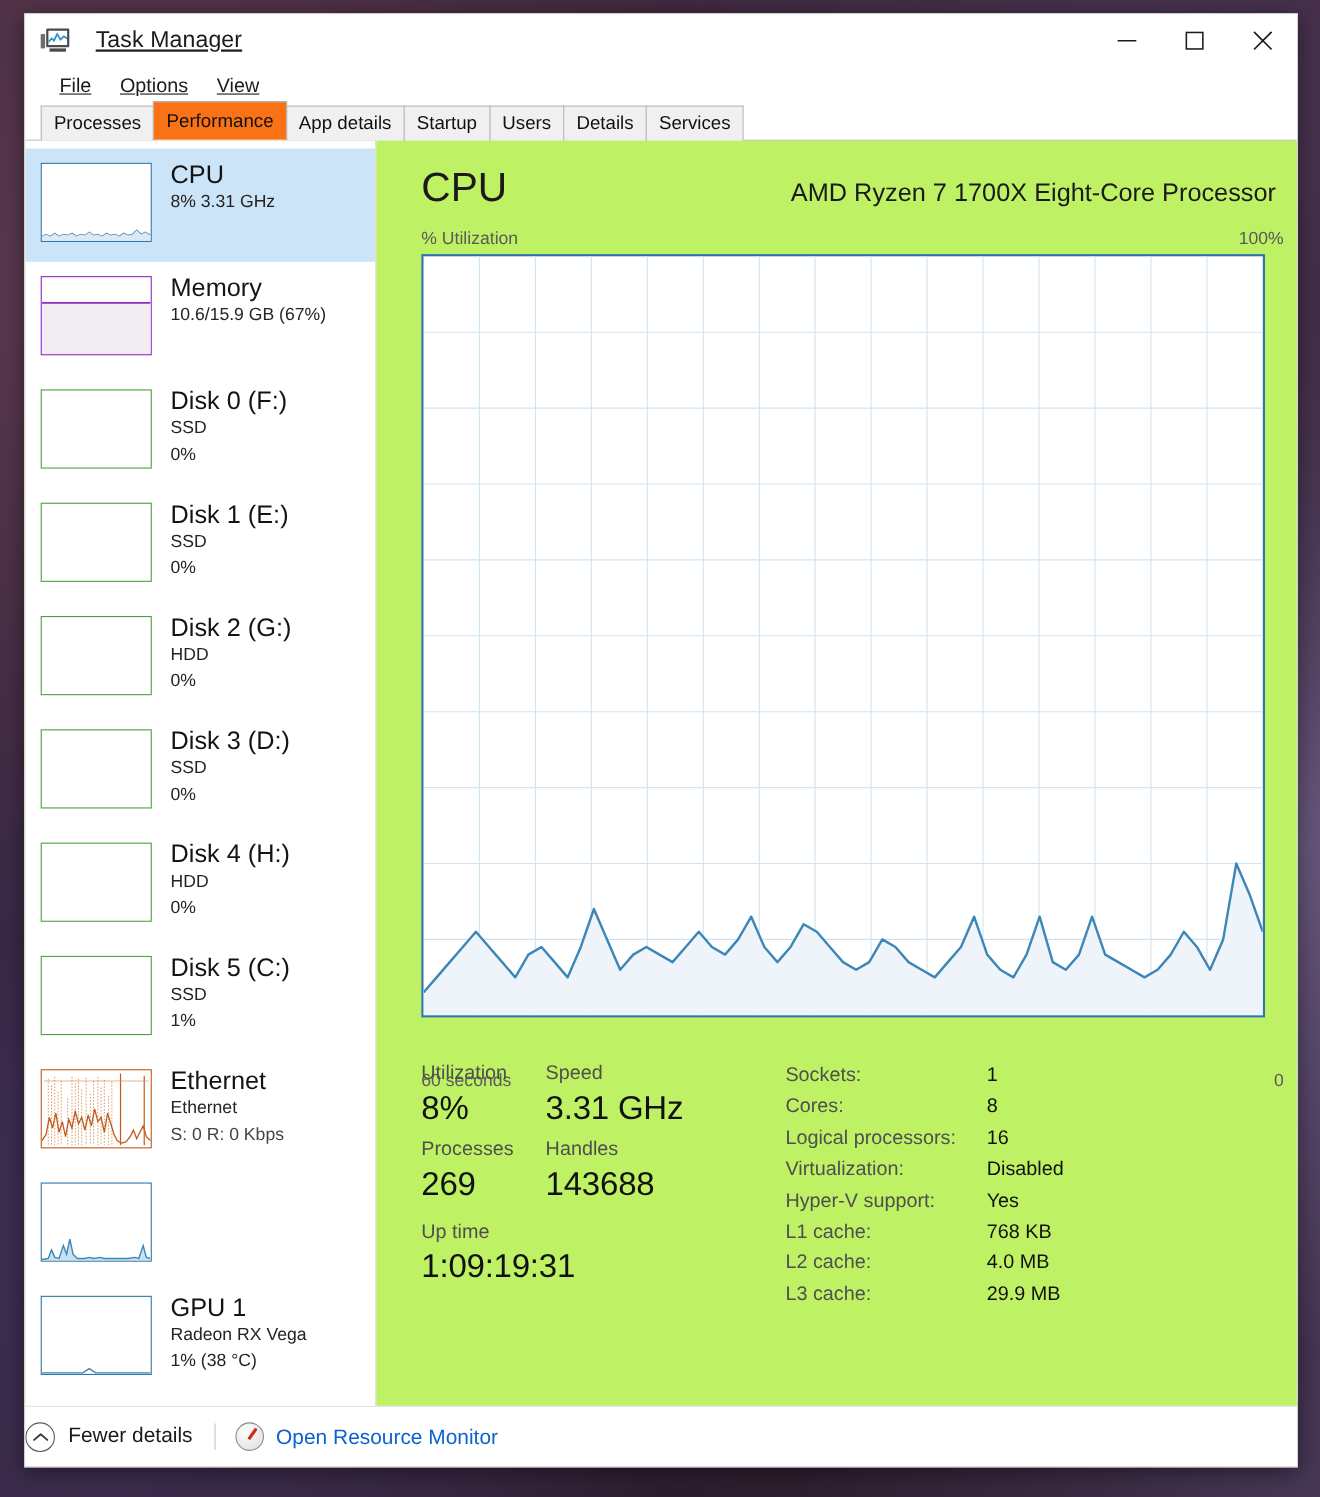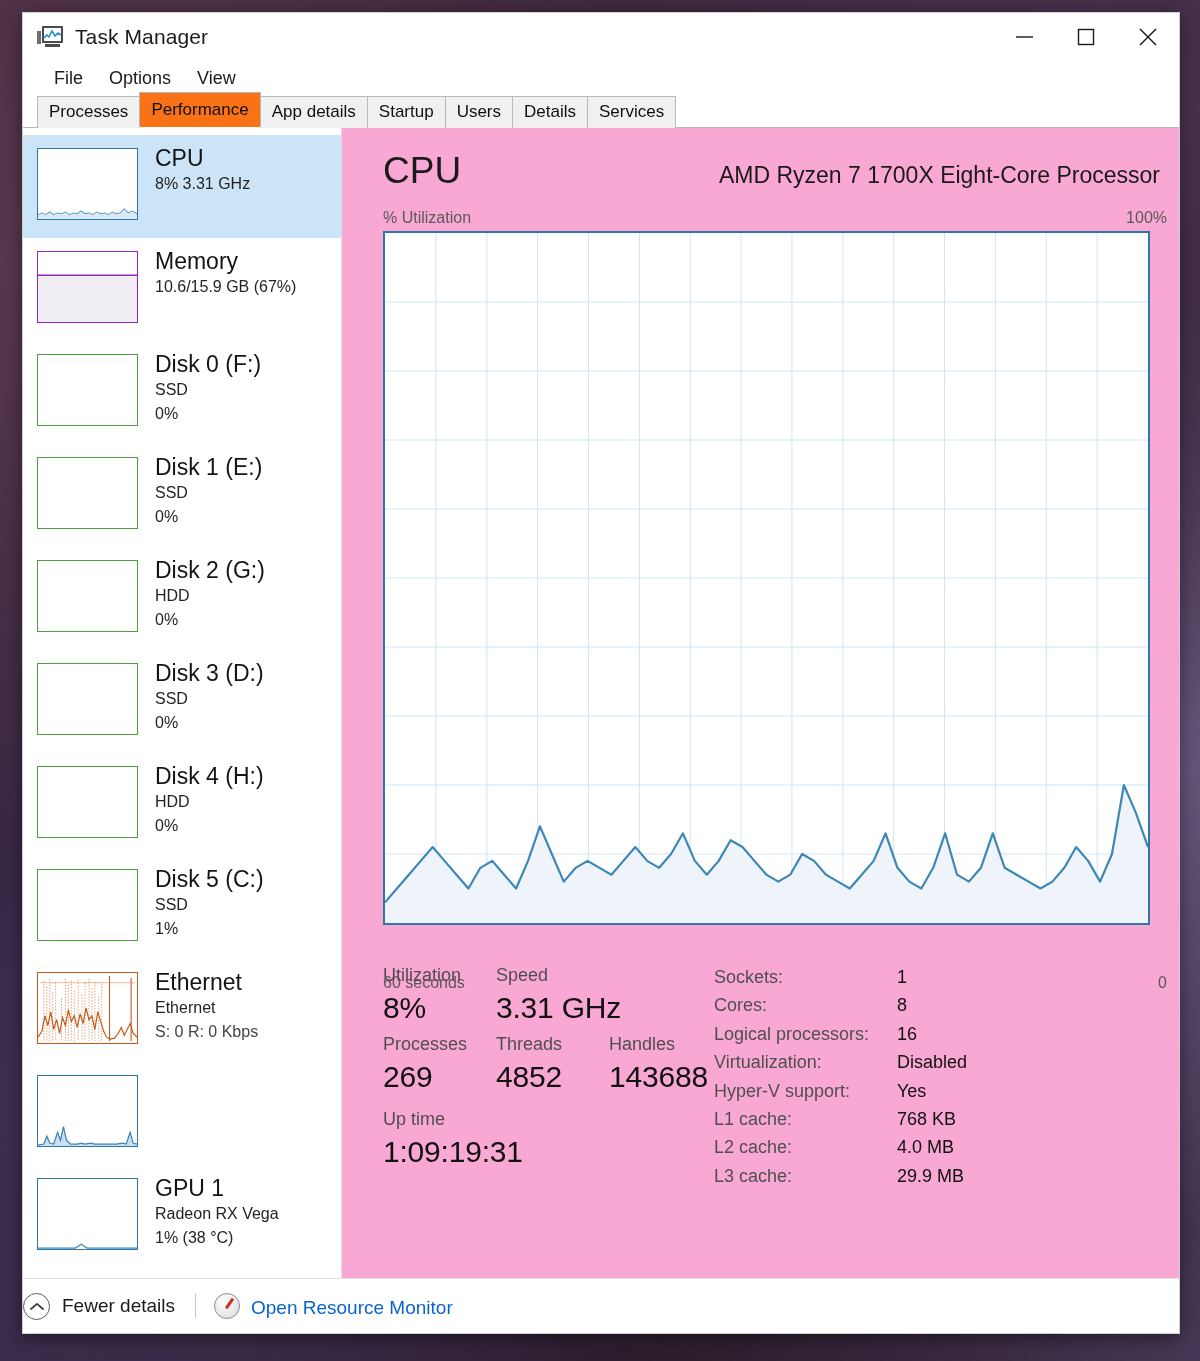--- a/index.html
+++ b/index.html
@@ -60,24 +60,25 @@
     position: absolute; left: 0px; top: 5px;
     width: 4px; height: 13px;
     background: #6d6d6d;
   }
   #app-icon .base {
     position: absolute; left: 8px; top: 18px;
     width: 15px; height: 3px;
     background: #4a4a4a;
   }
   #title-text {
-    margin-left: 12px;
+    margin-left: 24px;
     font-size: 21px;
     color: #1b1b1b;
     letter-spacing: 0.1px;
+    text-decoration: underline;
   }
   .wincontrols { margin-left: auto; display: flex; height: 48px; }
   .wincontrols > div {
     width: 62px; height: 48px;
     display: flex; align-items: center; justify-content: center;
     cursor: default;
   }
 
   
   #menubar {
@@ -86,20 +87,21 @@
     align-items: center;
     padding-left: 20px;
     background: #ffffff;
   }
   .menu-item {
     font-size: 18px;
     color: #1b1b1b;
     padding: 3px 11px;
     margin-right: 4px;
     cursor: default;
+    text-decoration: underline;
   }
 
   
   #tabstrip {
     height: 33px;
     position: relative;
     display: flex;
     align-items: flex-end;
     padding-left: 14px;
     border-bottom: 1px solid #b9b9b9;
@@ -127,21 +129,21 @@
     border-bottom: 1px solid #ffffff;
   }
 
   
   #content {
     position: absolute;
     left: 0; top: 115px;
     width: 1158px;
     height: 1152px;
     display: flex;
-    background: #f9a8d4;
+    background: #bef264;
     justify-content: center;
   }
 
   
   #sidebar {
     width: 319px;
     height: 100%;
     overflow: hidden;
     position: relative;
     background: #fff;
@@ -589,24 +591,20 @@
             <div class="stat-label">Speed</div>
             <div class="stat-value">3.31 GHz</div>
           </div>
         </div>
         <div class="stat-row">
           <div class="stat-col">
             <div class="stat-label">Processes</div>
             <div class="stat-value">269</div>
           </div>
           <div class="stat-col">
-            <div class="stat-label">Threads</div>
-            <div class="stat-value">4852</div>
-          </div>
-          <div class="stat-col">
             <div class="stat-label">Handles</div>
             <div class="stat-value">143688</div>
           </div>
         </div>
         <div id="uptime-block">
           <div class="stat-label">Up time</div>
           <div class="stat-value">1:09:19:31</div>
         </div>
       </div>
 

